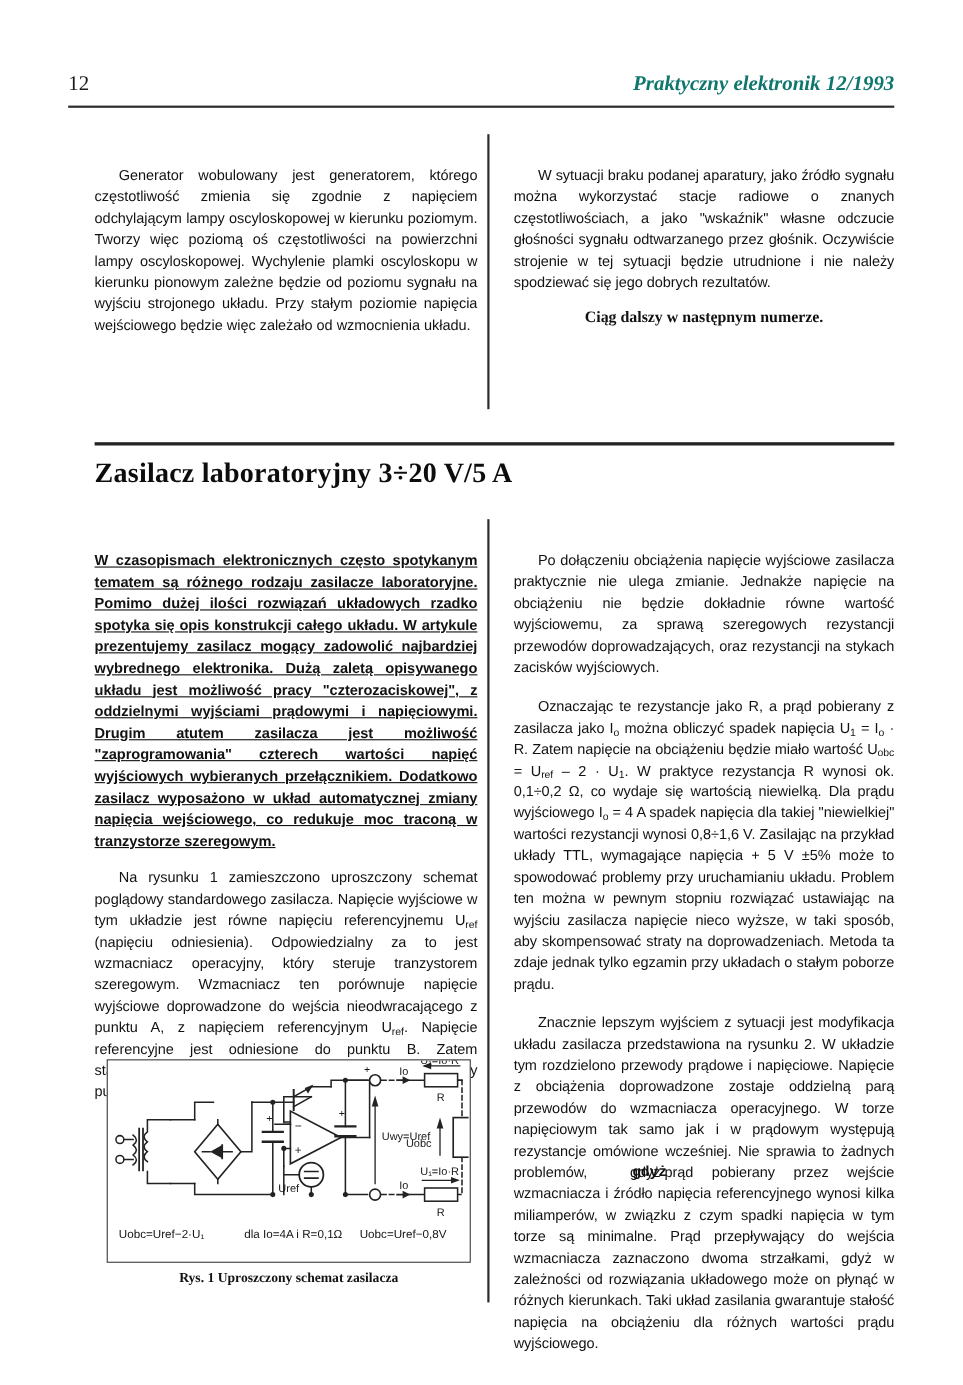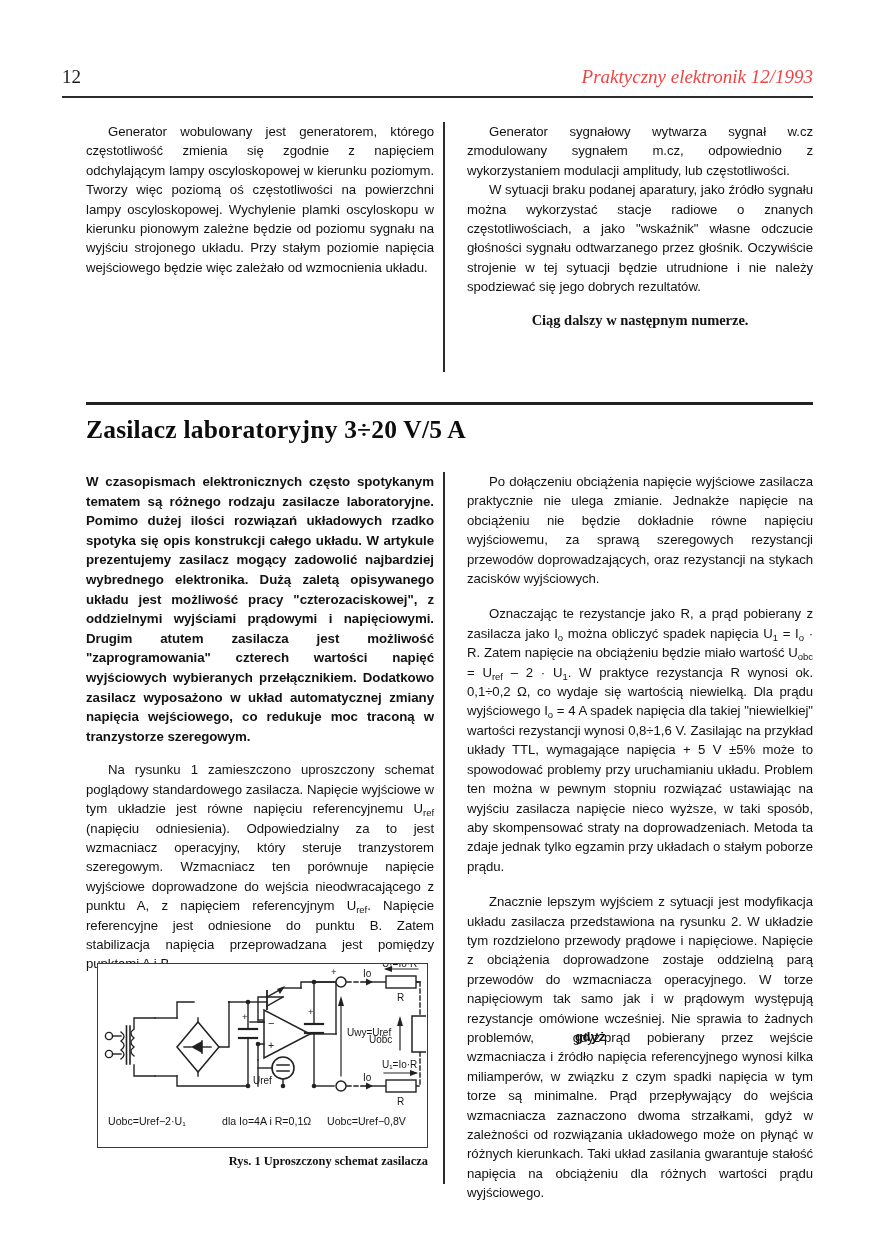--- a/index.html
+++ b/index.html
@@ -39,57 +39,59 @@
     font-family: "Liberation Serif", serif;
     font-size: 19px;
     color: #1a1a1a;
   }
   .runhead .journal {
     position: absolute;
     right: 0;
     top: 0;
     font-family: "Liberation Serif", serif;
     font-style: italic;
-    font-weight: normal;
+    font-weight: bold;
     font-size: 19px;
-    color: #ef4444;
+    color: #0f766e;
     white-space: nowrap;
   }
   .rule-head {
     position: absolute;
     left: 62px;
     top: 92px;
     width: 751px;
     height: 2px;
     background: #2b2b2b;
   }
 
   
   .col {
     position: absolute;
     box-sizing: border-box;
+    margin-top: 28px;
   }
   p.para {
     margin: 0 0 0 0;
     text-indent: 22px;
     text-align: justify;
     font-size: 13.2px;
     line-height: 19.4px;
     letter-spacing: -0.05px;
     word-spacing: 0.1px;
     color: #121212;
   }
   p.para.noindent { text-indent: 0; }
   p.para + p.para { margin-top: 0; }
 
   p.bold {
     font-weight: bold;
     text-indent: 0;
     font-size: 13.3px;
     line-height: 19.6px;
+    text-decoration: underline;
   }
   p.center {
     text-align: center;
     text-indent: 0;
     font-weight: bold;
     font-family: "Liberation Serif", serif;
     font-size: 14.5px;
   }
 
   sub {
@@ -133,21 +135,21 @@
     border: 1.5px solid #3a3a3a;
     background: #fff;
     box-sizing: border-box;
   }
   .figure svg { display: block; }
   .fig-caption {
     position: absolute;
     left: 97px;
     top: 1150px;
     width: 331px;
-    text-align: right;
+    text-align: center;
     font-family: "Liberation Serif", serif;
     font-weight: bold;
     font-size: 12.4px;
     color: #121212;
   }
   
   .smudge {
     position: relative;
     display: inline-block;
   }
@@ -171,21 +173,20 @@
   </div>
   <div class="rule-head"></div>
 
   <div class="vrule" style="left:443px; top:118px; height:250px;"></div>
 
   <div class="col" style="left:86px; top:118px; width:348px;">
     <p class="para">Generator wobulowany jest generatorem, którego częstotliwość zmienia się zgodnie z napięciem odchylającym lampy oscyloskopowej w kierunku poziomym. Tworzy więc poziomą oś częstotliwości na powierzchni lampy oscyloskopowej. Wychylenie plamki oscyloskopu w kierunku pionowym zależne będzie od poziomu sygnału na wyjściu strojonego układu. Przy stałym poziomie napięcia wejściowego będzie więc zależało od wzmocnienia układu.</p>
   </div>
 
   <div class="col" style="left:467px; top:118px; width:346px;">
-    <p class="para">Generator sygnałowy wytwarza sygnał w.cz zmodulowany sygnałem m.cz, odpowiednio z wykorzystaniem modulacji amplitudy, lub częstotliwości.</p>
     <p class="para">W sytuacji braku podanej aparatury, jako źródło sygnału można wykorzystać stacje radiowe o znanych częstotliwościach, a jako "wskaźnik" własne odczucie głośności sygnału odtwarzanego przez głośnik. Oczywiście strojenie w tej sytuacji będzie utrudnione i nie należy spodziewać się jego dobrych rezultatów.</p>
     <p class="para center" style="margin-top:14px;">Ciąg dalszy w następnym numerze.</p>
   </div>
 
   <div class="hrule-thick" style="left:86px; top:398px; width:727px;"></div>
 
   <div class="art-title">Zasilacz laboratoryjny 3÷20 V/5 A</div>
 
   <div class="vrule" style="left:443px; top:468px; height:712px;"></div>
 
@@ -340,20 +341,20 @@
         <text x="10" y="161">Uobc=Uref−2·U₁</text>
         <text x="124" y="161">dla Io=4A i R=0,1Ω</text>
         <text x="229" y="161">Uobc=Uref−0,8V</text>
       </g>
     </svg>
   </div>
 
   <div class="fig-caption">Rys. 1 Uproszczony schemat zasilacza</div>
 
   <div class="col" style="left:467px; top:468px; width:346px;">
-    <p class="para">Po dołączeniu obciążenia napięcie wyjściowe zasilacza praktycznie nie ulega zmianie. Jednakże napięcie na obciążeniu nie będzie dokładnie równe napięciu wyjściowemu, za sprawą szeregowych rezystancji przewodów doprowadzających, oraz rezystancji na stykach zacisków wyjściowych.</p>
+    <p class="para">Po dołączeniu obciążenia napięcie wyjściowe zasilacza praktycznie nie ulega zmianie. Jednakże napięcie na obciążeniu nie będzie dokładnie równe wartość wyjściowemu, za sprawą szeregowych rezystancji przewodów doprowadzających, oraz rezystancji na stykach zacisków wyjściowych.</p>
 
     <p class="para" style="margin-top:16px;"><span>Oznaczając te rezystancje jako R, a prąd pobierany z zasilacza jako I</span><sub>o</sub><span> można obliczyć spadek napięcia U</span><sub>1</sub><span> = I</span><sub>o</sub><span> · R. Zatem napięcie na obciążeniu będzie miało wartość U</span><sub>obc</sub><span> = U</span><sub>ref</sub><span> – 2 · U</span><sub>1</sub><span>. W praktyce rezystancja R wynosi ok. 0,1÷0,2 Ω, co wydaje się wartością niewielką. Dla prądu wyjściowego I</span><sub>o</sub><span> = 4 A spadek napięcia dla takiej "niewielkiej" wartości rezystancji wynosi 0,8÷1,6 V. Zasilając na przykład układy TTL, wymagające napięcia + 5 V ±5% może to spowodować problemy przy uruchamianiu układu. Problem ten można w pewnym stopniu rozwiązać ustawiając na wyjściu zasilacza napięcie nieco wyższe, w taki sposób, aby skompensować straty na doprowadzeniach. Metoda ta zdaje jednak tylko egzamin przy układach o stałym poborze prądu.</span></p>
 
     <p class="para" style="margin-top:16px;"><span>Znacznie lepszym wyjściem z sytuacji jest modyfikacja układu zasilacza przedstawiona na rysunku 2. W układzie tym rozdzielono przewody prądowe i napięciowe. Napięcie z obciążenia doprowadzone zostaje oddzielną parą przewodów do wzmacniacza operacyjnego. W torze napięciowym tak samo jak i w prądowym występują rezystancje omówione wcześniej. Nie sprawia to żadnych problemów,</span> <span class="smudge"><span>gdyż prąd</span><span class="over">gdyż</span></span><span> pobierany przez wejście wzmacniacza i źródło napięcia referencyjnego wynosi kilka miliamperów, w związku z czym spadki napięcia w tym torze są minimalne. Prąd przepływający do wejścia wzmacniacza zaznaczono dwoma strzałkami, gdyż w zależności od rozwiązania układowego może on płynąć w różnych kierunkach. Taki układ zasilania gwarantuje stałość napięcia na obciążeniu dla różnych wartości prądu wyjściowego.</span></p>
   </div>
 
 </div>
 
 </body></html>

